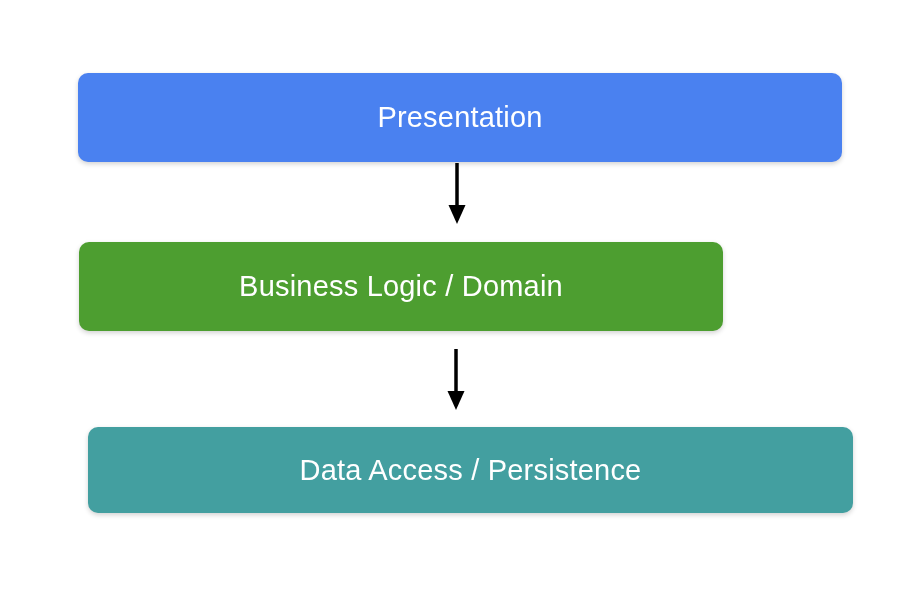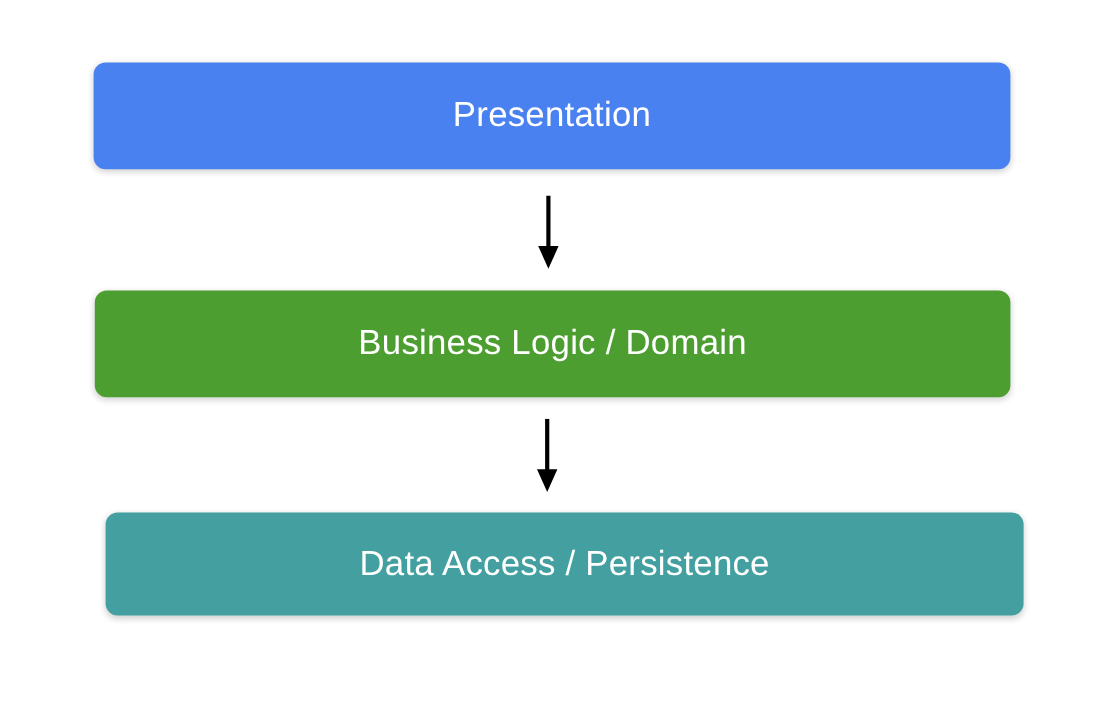--- a/index.html
+++ b/index.html
@@ -25,22 +25,22 @@
     align-items: center;
     justify-content: center;
   }
   .layer-box .label {
     color: #ffffff;
     font-size: 29px;
     font-weight: 400;
     letter-spacing: 0.2px;
     white-space: nowrap;
   }
-  #box-presentation   { left: 78px; top: 52px;  width: 764px; height: 89px; }
-  #box-business-logic { left: 79px; top: 242px; width: 763px; height: 89px; }
+  #box-presentation   { left: 78px; top: 73px;  width: 764px; height: 89px; }
+  #box-business-logic { left: 79px; top: 242px; width: 644px; height: 89px; }
   #box-data-access    { left: 72px; top: 427px; width: 765px; height: 86px; }
   .connector {
     position: absolute;
     width: 22px;
     height: 62px;
   }
   #connector-1 { left: 446px; top: 163px; }
   #connector-2 { left: 445px; top: 349px; }
   .connector svg { display: block; width: 100%; height: 100%; }
 </style>

